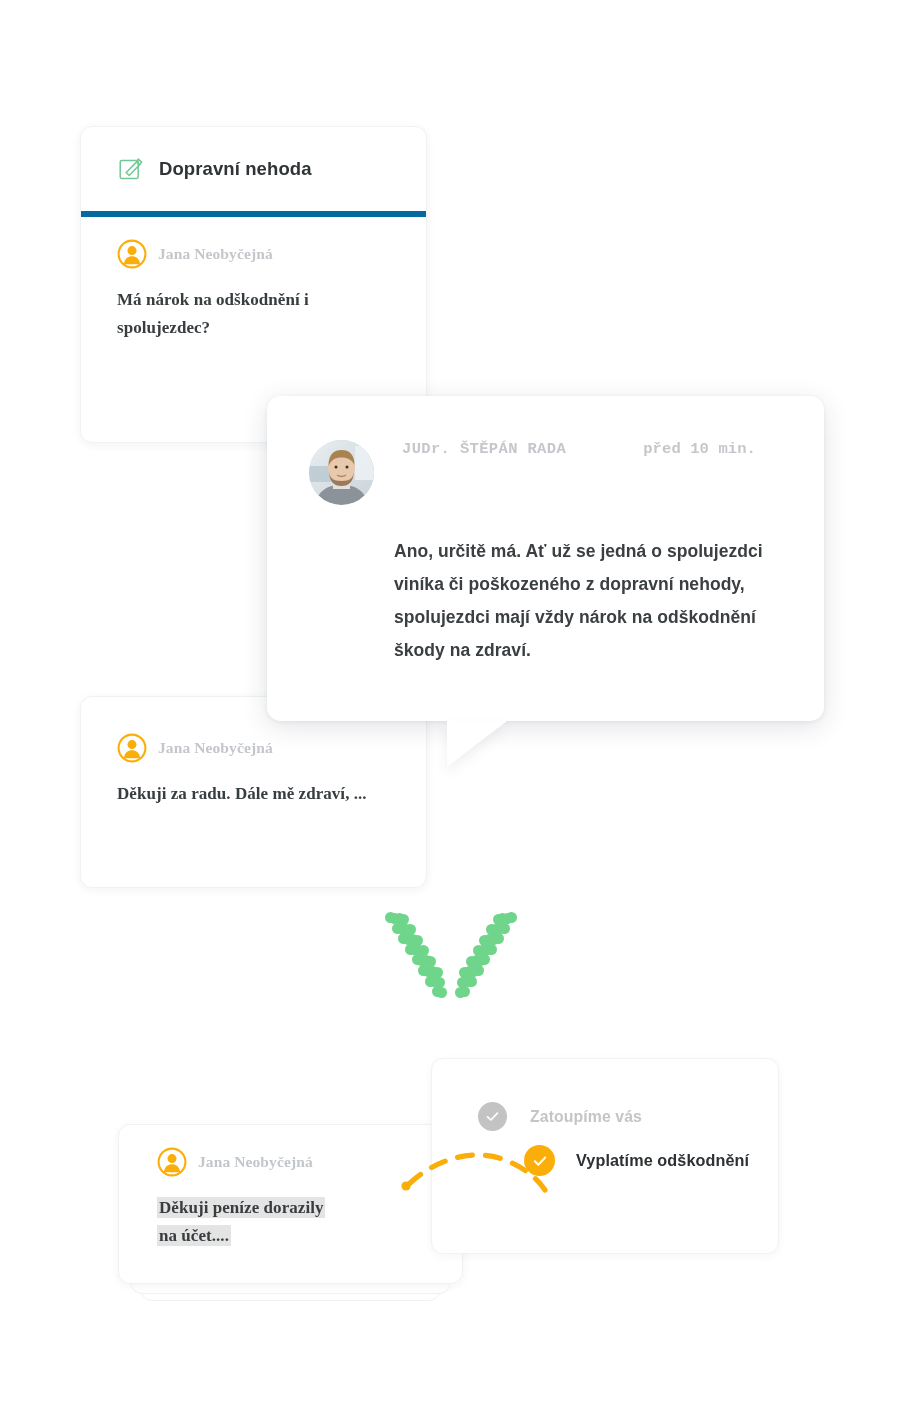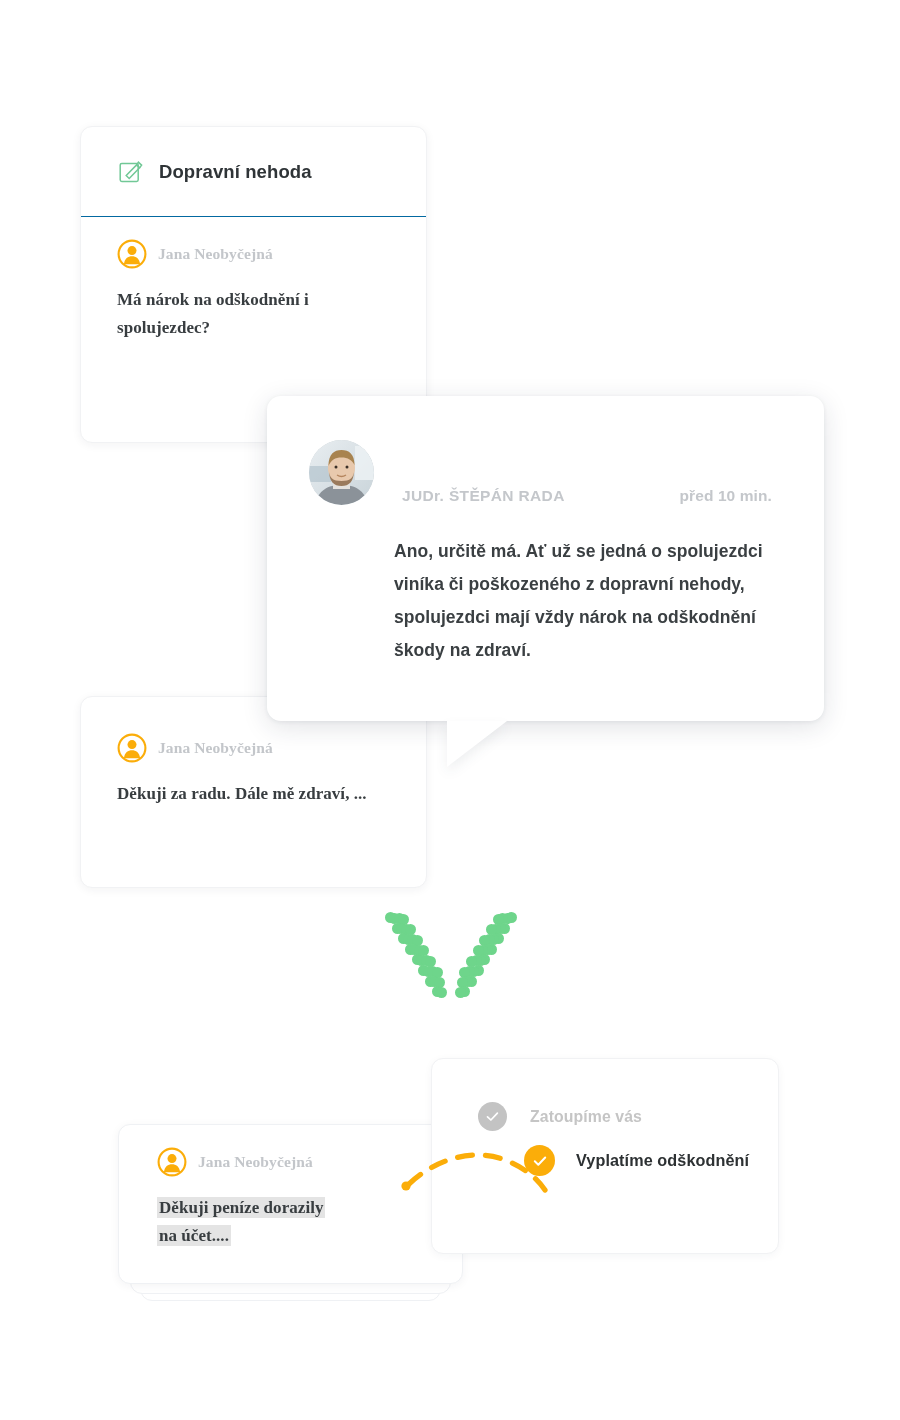--- a/index.html
+++ b/index.html
@@ -19,21 +19,21 @@
     border-radius: 12px;
     box-shadow: 0 2px 10px rgba(30,40,60,0.055);
   }
 
   
   #thread-card { left: 80px; top: 126px; width: 347px; height: 317px; }
   .thread-head {
     height: 90px;
     display: flex; align-items: center;
     padding-left: 38px;
-    border-bottom: 1px solid #0369a1;
+    border-bottom: 6px solid #0369a1;
   }
   .pencil-square { width: 26px; height: 26px; position: relative; flex: none; }
   .thread-title {
     margin-left: 14px;
     font-size: 18.5px; font-weight: 700; color: #2f3437;
     letter-spacing: .1px;
   }
 
   .msg-body { padding: 22px 30px 0 36px; font-family: Liberation Serif, serif; }
   .msg-head { display: flex; align-items: center; gap: 11px; }
@@ -61,21 +61,21 @@
   }
   #lawyer-bubble .tail {
     position: absolute;
     left: 180px; bottom: -46px;
     width: 0; height: 0;
     border-left: 0 solid transparent;
     border-right: 60px solid transparent;
     border-top: 46px solid #ffffff;
     filter: drop-shadow(0 6px 6px rgba(30,40,60,0.07));
   }
-  .lawyer-head { display: flex; align-items: flex-end; padding: 44px 52px 0 42px; }
+  .lawyer-head { display: flex; align-items: flex-start; padding: 44px 68px 0 42px; font-family: Liberation Mono, monospace; }
   .photo-avatar {
     width: 65px; height: 65px; border-radius: 50%;
     flex: none; overflow: hidden; position: relative;
     background: #cfd6da;
   }
   .lawyer-meta {
     flex: 1; display: flex; align-items: center; justify-content: space-between;
     margin-left: 28px;
   }
   .lawyer-name {

